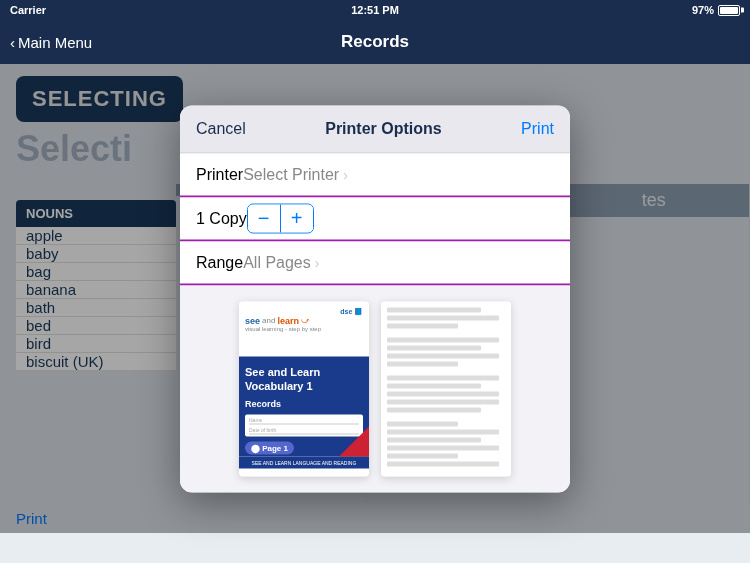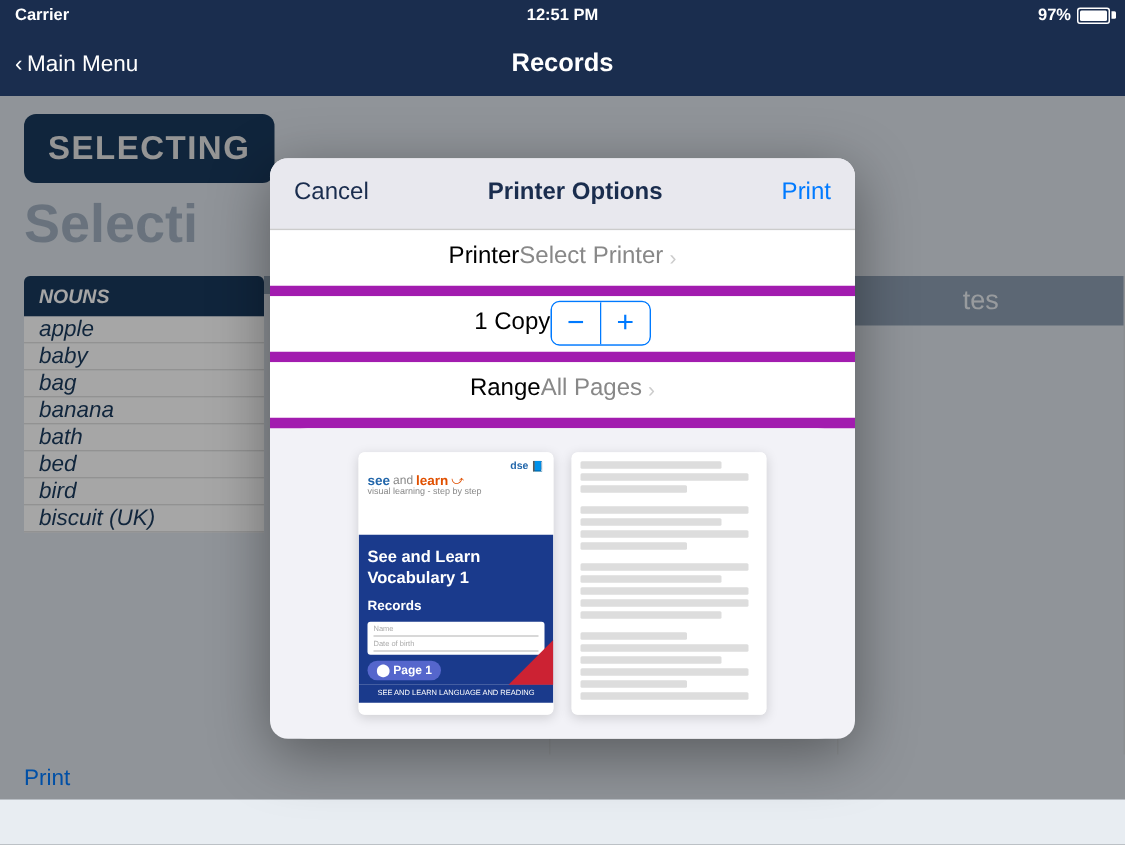--- a/index.html
+++ b/index.html
@@ -111,24 +111,23 @@
       font-size: 36px;
       font-weight: 700;
       padding: 6px 16px;
       opacity: 0.3;
     }
 
     
     .list-container {
       position: absolute;
       left: 16px;
-      top: 120px;
+      top: 136px;
       width: 160px;
       bottom: 0;
-      font-style: italic;
     }
     .list-header {
       background: #1a3a5c;
       color: white;
       font-size: 13px;
       font-weight: 700;
       padding: 6px 10px;
       border-radius: 4px 4px 0 0;
     }
     .list-item {
@@ -224,24 +223,24 @@
     .modal-print {
       color: #007aff;
       font-size: 16px;
       cursor: pointer;
     }
 
     
     .modal-row {
       display: flex;
       align-items: center;
-      justify-content: center;
+      justify-content: flex-start;
       padding: 0 16px;
       height: 44px;
-      border-bottom: 7px solid #a21caf;
+      border-bottom: 2px solid #a21caf;
       background: white;
     }
     .modal-row-label {
       font-size: 16px;
       color: #000;
     }
     .modal-row-value {
       display: flex;
       align-items: center;
       gap: 4px;
@@ -279,21 +278,20 @@
       background: #007aff;
     }
 
     
     .modal-preview {
       background: #f2f2f7;
       padding: 16px;
       display: flex;
       gap: 12px;
       justify-content: center;
-      border-radius: 25px;
     }
 
     
     .preview-card {
       background: white;
       border-radius: 4px;
       box-shadow: 0 2px 8px rgba(0,0,0,0.15);
       overflow: hidden;
       width: 130px;
       height: 175px;

